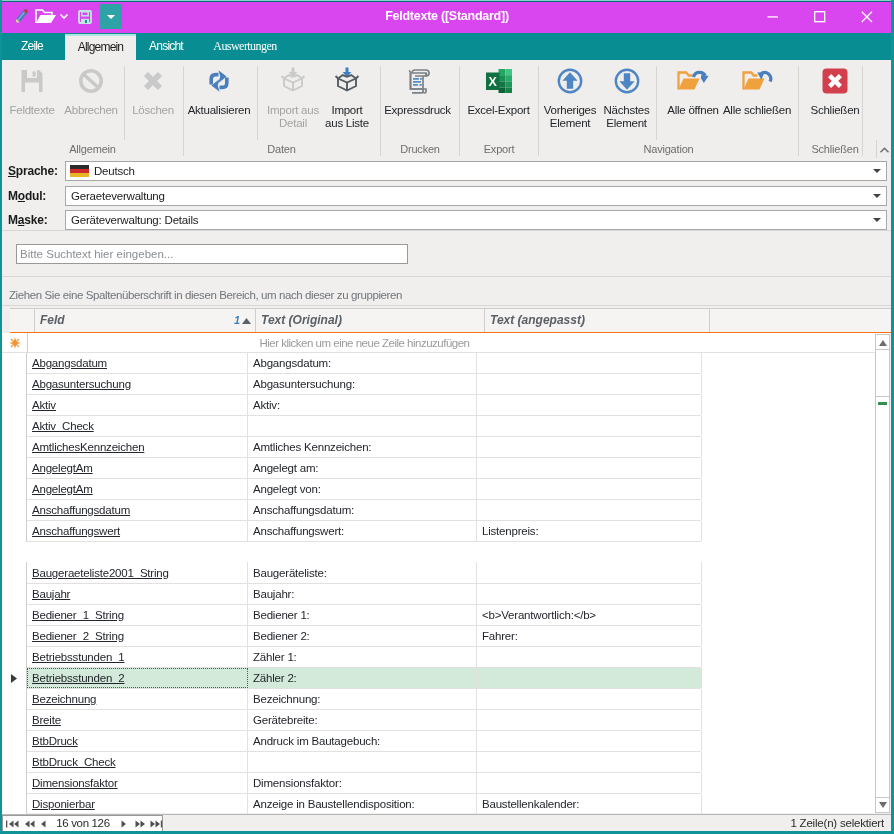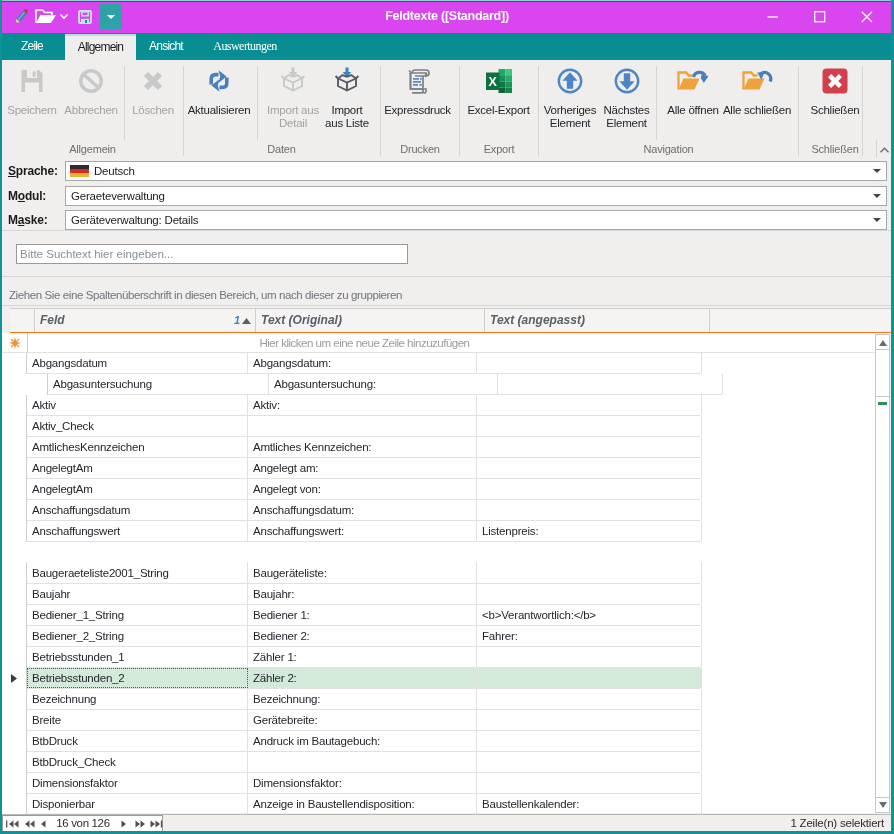--- a/index.html
+++ b/index.html
@@ -24,21 +24,21 @@
 #content{left:0;top:158px;width:894px;height:676px;background:#f0efee;}
 .flabel{position:absolute;left:8px;font-size:12px;letter-spacing:-0.2px;font-weight:bold;color:#1b1b1b;}
 .combo{position:absolute;left:65px;width:822px;height:20px;background:#fff;border:1px solid #a9a7a5;font-size:11.5px;letter-spacing:-0.2px;color:#1c1c1c;line-height:18px;padding-left:5px;}
 .carr{position:absolute;right:5px;top:7px;width:0;height:0;border-left:4px solid transparent;border-right:4px solid transparent;border-top:4px solid #444;}
 
 .hline{position:absolute;left:0;width:894px;height:1px;background:#d9d7d5;}
 #gridhead{position:absolute;left:10px;top:150px;width:888px;height:25px;background:#f5f4f3;border-top:1px solid #d0cecc;border-bottom:1px solid #f97316;font-style:italic;}
 .hcell{position:absolute;top:0;height:23px;font-size:12px;font-weight:bold;color:#5a6067;line-height:23px;padding-left:5px;border-right:1px solid #d0cecc;}
 .grow{position:absolute;left:2px;width:699px;height:21px;border-bottom:1px solid #e3e1df;background:#fff;}
 .gc{position:absolute;top:0;height:20px;font-size:11.5px;letter-spacing:-0.2px;color:#23262c;line-height:20px;padding-left:5px;border-right:1px solid #e3e1df;white-space:nowrap;overflow:hidden;}
-.gc1{left:25px;width:221px;}
+.gc1{left:25px;width:221px;text-decoration:underline;}
 .gc2{left:246px;width:229px;}
 .gc3{left:475px;width:225px;}
 .gut{position:absolute;left:0;top:0;width:25px;height:21px;border-right:1px solid #d0cecc;background:#fff;}
 .sel .gc{background:#d3e9da;}
 .gc.foc{outline:1px dotted #555;outline-offset:-1px;}
 </style>
 </head>
 <body>
 <div id="win">
   <div class="abs" id="title">
@@ -92,21 +92,21 @@
   </div>
   <div class="abs" id="ribbon">
 
     <div class="rbtn" style="left:6px;width:52px;">
       <svg class="ricon" width="28" height="28" viewBox="0 0 28 28">
         <path d="M3.5 3 H21 L24.5 6.5 V25 H3.5 Z" fill="#c9c9c9"></path>
         <rect x="9" y="3" width="10" height="8" fill="#efeeed"></rect>
         <rect x="14.6" y="4.4" width="3" height="5.2" fill="#c9c9c9"></rect>
         <rect x="7" y="15.5" width="14" height="9.5" fill="#efeeed"></rect>
       </svg>
-      <div class="rlbl dis">Speichern</div>
+      <div class="rlbl dis">Feldtexte</div>
     </div>
 
     <div class="rbtn" style="left:62px;width:58px;">
       <svg class="ricon" width="28" height="28" viewBox="0 0 28 28">
         <circle cx="14" cy="14" r="10.2" fill="none" stroke="#c9c9c9" stroke-width="3.6"></circle>
         <line x1="6.8" y1="7.5" x2="21.2" y2="20.5" stroke="#c9c9c9" stroke-width="3.6"></line>
       </svg>
       <div class="rlbl dis">Abbrechen</div>
     </div>
     <div class="vsep" style="left:124px;"></div>
@@ -288,21 +288,21 @@
       <div class="abs" style="left:25px;top:0;width:675px;text-align:center;font-size:11.5px;letter-spacing:-0.5px;color:#9b9b9b;line-height:20px;">Hier klicken um eine neue Zeile hinzuzufügen</div>
       <div class="abs" style="left:25px;top:0;width:1px;height:20px;background:#d0cecc;"></div>
     </div>
     <div id="rows">
     <div class="grow" style="top:195px;">
           <div class="gut"></div>
           <div class="gc gc1">Abgangsdatum</div>
           <div class="gc gc2">Abgangsdatum:</div>
           <div class="gc gc3"></div>
         </div>
-    <div class="grow" style="top:216px;margin-left:21px;">
+    <div class="grow" style="top:216px;">
           <div class="gut"></div>
           <div class="gc gc1">Abgasuntersuchung</div>
           <div class="gc gc2">Abgasuntersuchung:</div>
           <div class="gc gc3"></div>
         </div>
     <div class="grow" style="top:237px;">
           <div class="gut"></div>
           <div class="gc gc1">Aktiv</div>
           <div class="gc gc2">Aktiv:</div>
           <div class="gc gc3"></div>

